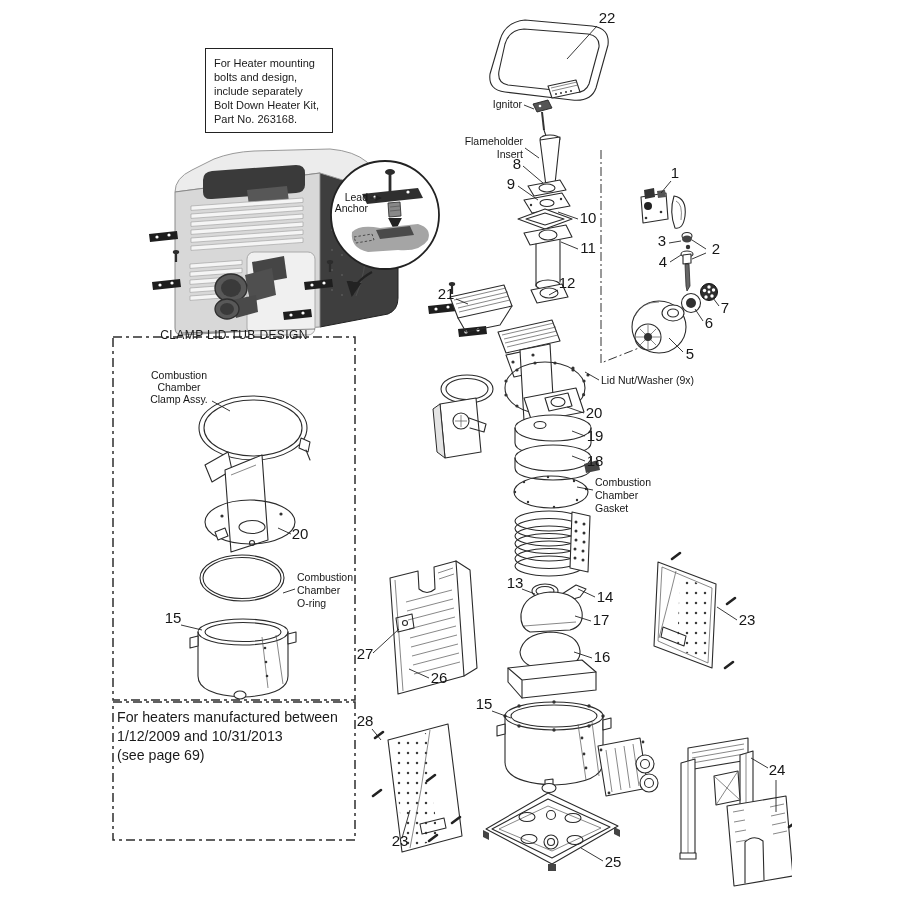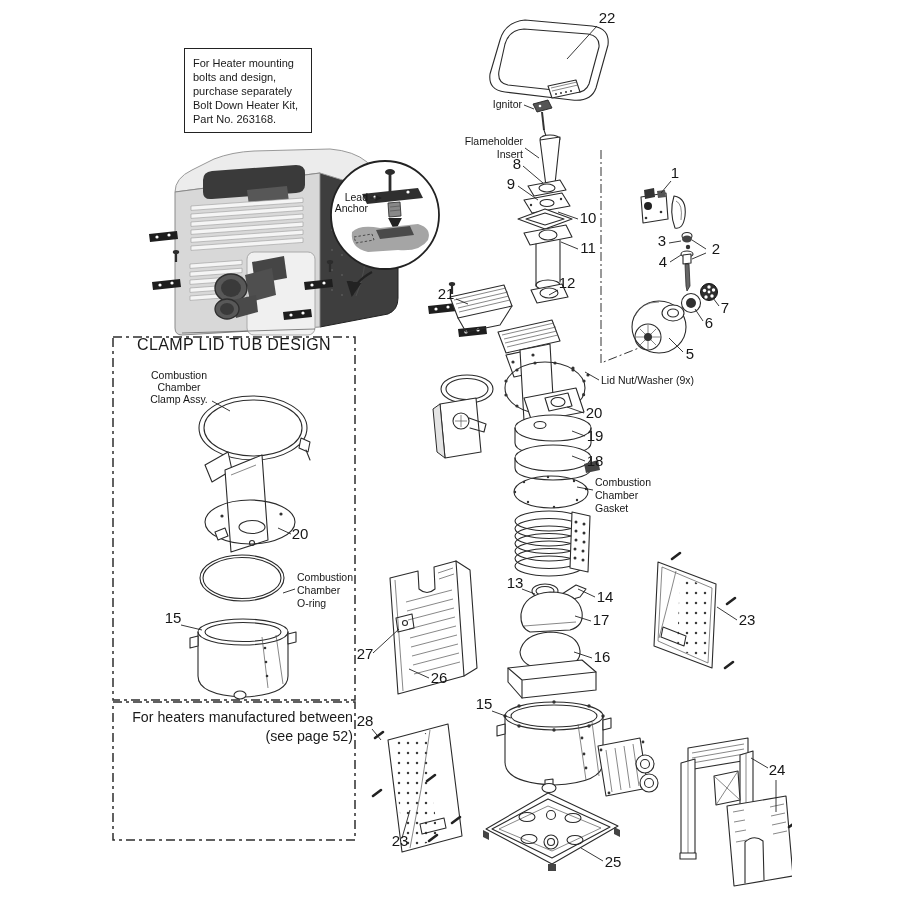--- a/index.html
+++ b/index.html
@@ -7,25 +7,25 @@
          font-family:"Liberation Sans",sans-serif;color:#1a1a1a;}
   .stage svg{position:absolute;left:0;top:0;}
   .ln{fill:none;stroke:#2b2b2b;stroke-width:1.1;stroke-linejoin:round;stroke-linecap:round;}
   .fw{fill:#ffffff;stroke:#2b2b2b;stroke-width:1.1;stroke-linejoin:round;}
   .thin{fill:none;stroke:#555;stroke-width:0.7;}
   .dd{fill:none;stroke:#333;stroke-width:1;stroke-dasharray:9 3 2 3;}
   .dd2{fill:none;stroke:#2e2e2e;stroke-width:1.5;stroke-dasharray:9 4 3 4;}
   .num{font-family:"Liberation Sans",sans-serif;font-size:15px;fill:#161616;text-anchor:middle;}
   .lbl{font-family:"Liberation Sans",sans-serif;font-size:10.5px;fill:#161616;}
   .leader{stroke:#222;stroke-width:0.9;fill:none;}
-  .notebox{position:absolute;left:184px;top:48px;width:112px;border:1.5px solid #222;
+  .notebox{position:absolute;left:205px;top:48px;width:112px;border:1.5px solid #222;
            padding:7px 6px 6px 8px;font-size:11px;line-height:14px;background:#fff;}
-  .clamptitle{position:absolute;left:118px;top:336px;width:232px;text-align:center;
-              font-size:16px;letter-spacing:.4px;}
-  .mfgnote{position:absolute;left:117px;top:708px;width:236px;font-size:14.2px;line-height:19px;text-align:right;}
+  .clamptitle{position:absolute;left:118px;top:328px;width:232px;text-align:center;
+              font-size:12px;letter-spacing:.4px;}
+  .mfgnote{position:absolute;left:117px;top:708px;width:236px;font-size:14.2px;line-height:19px;}
 </style>
 </head>
 <body>
 
 <div class="stage">
 
 <svg width="900" height="900" viewBox="0 0 900 900">
 <defs>
   <marker id="ah" viewBox="0 0 8 8" refX="7" refY="4" markerWidth="7" markerHeight="7" orient="auto">
     <path d="M0,0 L8,4 L0,8 Z" fill="#222"></path>
@@ -491,23 +491,24 @@
         <line x1="212" y1="401" x2="230" y2="411" class="leader"></line>
         <text x="179" y="379" class="lbl" text-anchor="middle"><tspan x="179" dy="0">Combustion</tspan><tspan x="179" dy="12">Chamber</tspan><tspan x="179" dy="12">Clamp Assy.</tspan></text>
         <line x1="295" y1="589" x2="283" y2="593" class="leader"></line>
         <text x="297" y="581" class="lbl" text-anchor="start"><tspan x="297" dy="0">Combustion</tspan><tspan x="297" dy="13">Chamber</tspan><tspan x="297" dy="13">O-ring</tspan></text>
       </g>
 </svg>
 
 <div class="notebox">
       <div>For Heater mounting</div>
       <div>bolts and design,</div>
-      <div>purchase separately</div>
+      <div>include separately</div>
       <div>Bolt Down Heater Kit,</div>
       <div>Part No. 263168.</div>
     </div>
 <div class="clamptitle">CLAMP LID TUB DESIGN</div>
 <div class="mfgnote">
       <div>For heaters manufactured between</div>
-      <div>(see page 52)</div>
+      <div>1/12/2009 and 10/31/2013</div>
+      <div>(see page 69)</div>
     </div>
 
 </div>
 
 </body></html>

